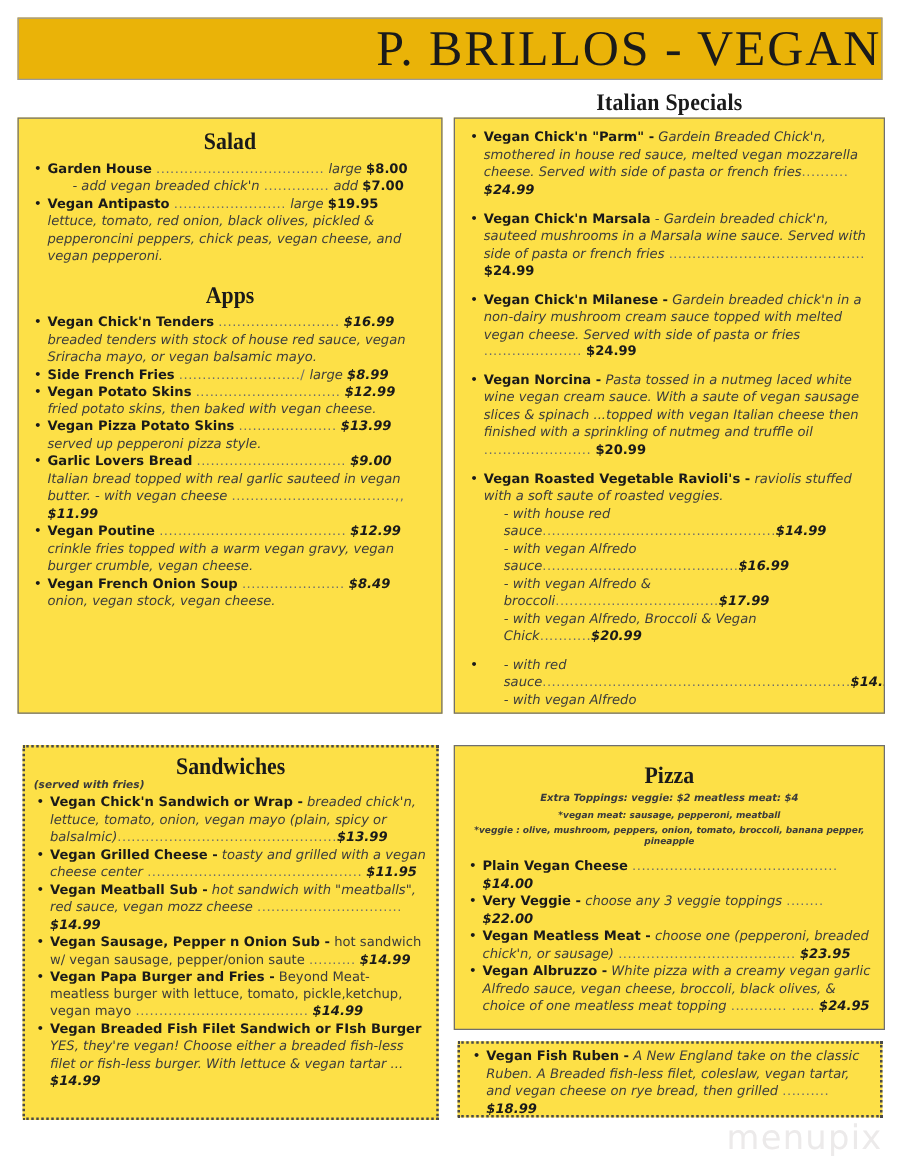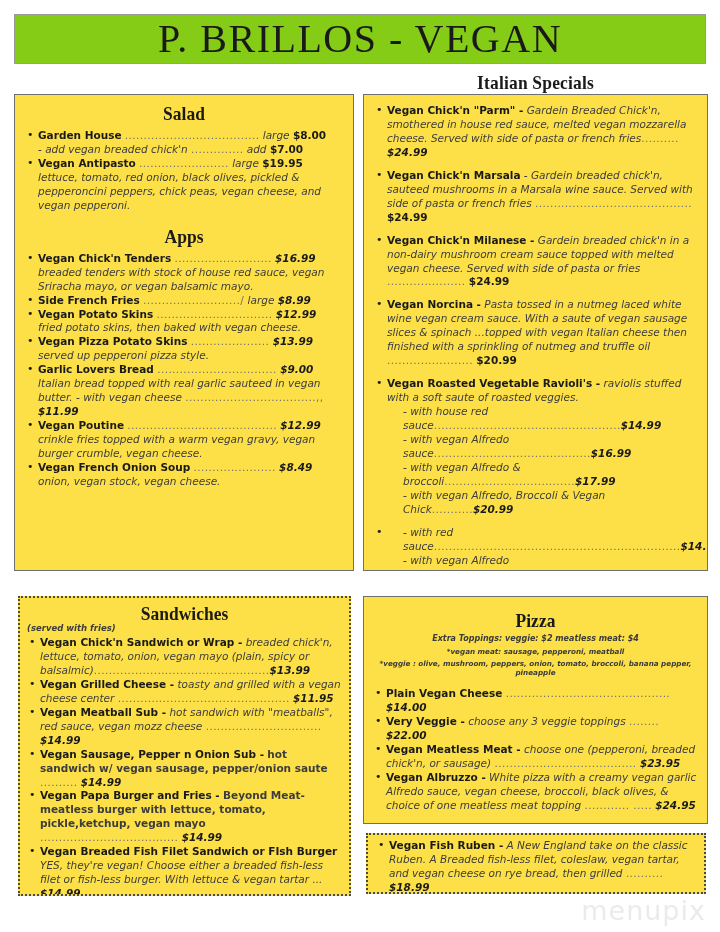--- a/index.html
+++ b/index.html
@@ -20,22 +20,22 @@
   .masthead {
     position: absolute;
     left: 14px;
     top: 14px;
     width: 692px;
     height: 50px;
     border: 1px solid #9a9a9a;
     box-sizing: border-box;
     display: flex;
     align-items: center;
-    justify-content: center;
-    background: #84cc16;
+    justify-content: flex-end;
+    background: #eab308;
   }
   .masthead-title {
     font-family: "Liberation Serif", serif;
     font-size: 40px;
     letter-spacing: 1.5px;
     color: #1a1a1a;
     white-space: nowrap;
     line-height: 1;
   }
 
@@ -115,35 +115,34 @@
     content: "\2022";
     position: absolute;
     left: 2px;
     top: -1px;
     font-size: 11px;
     color: #1a1a1a;
   }
   ul.items.spaced > li {
     margin-bottom: 9px;
   }
-  ul.items > li.nobullet { padding-left: 13px; }
+  ul.items > li.nobullet { padding-left: 13px; text-align: center; }
   ul.items > li.nobullet::before { content: ""; }
 
   .nm {            
     font-weight: bold;
     color: #1a1a1a;
   }
   .ds {            
     font-style: italic;
     color: #3c3c3c;
   }
   .dsr {           
     font-style: normal;
     color: #3c3c3c;
-    font-weight: bold;
   }
   .pr {            
     font-weight: bold;
     font-style: italic;
     color: #1a1a1a;
     white-space: nowrap;
   }
   .prn {           
     font-weight: bold;
     font-style: normal;

